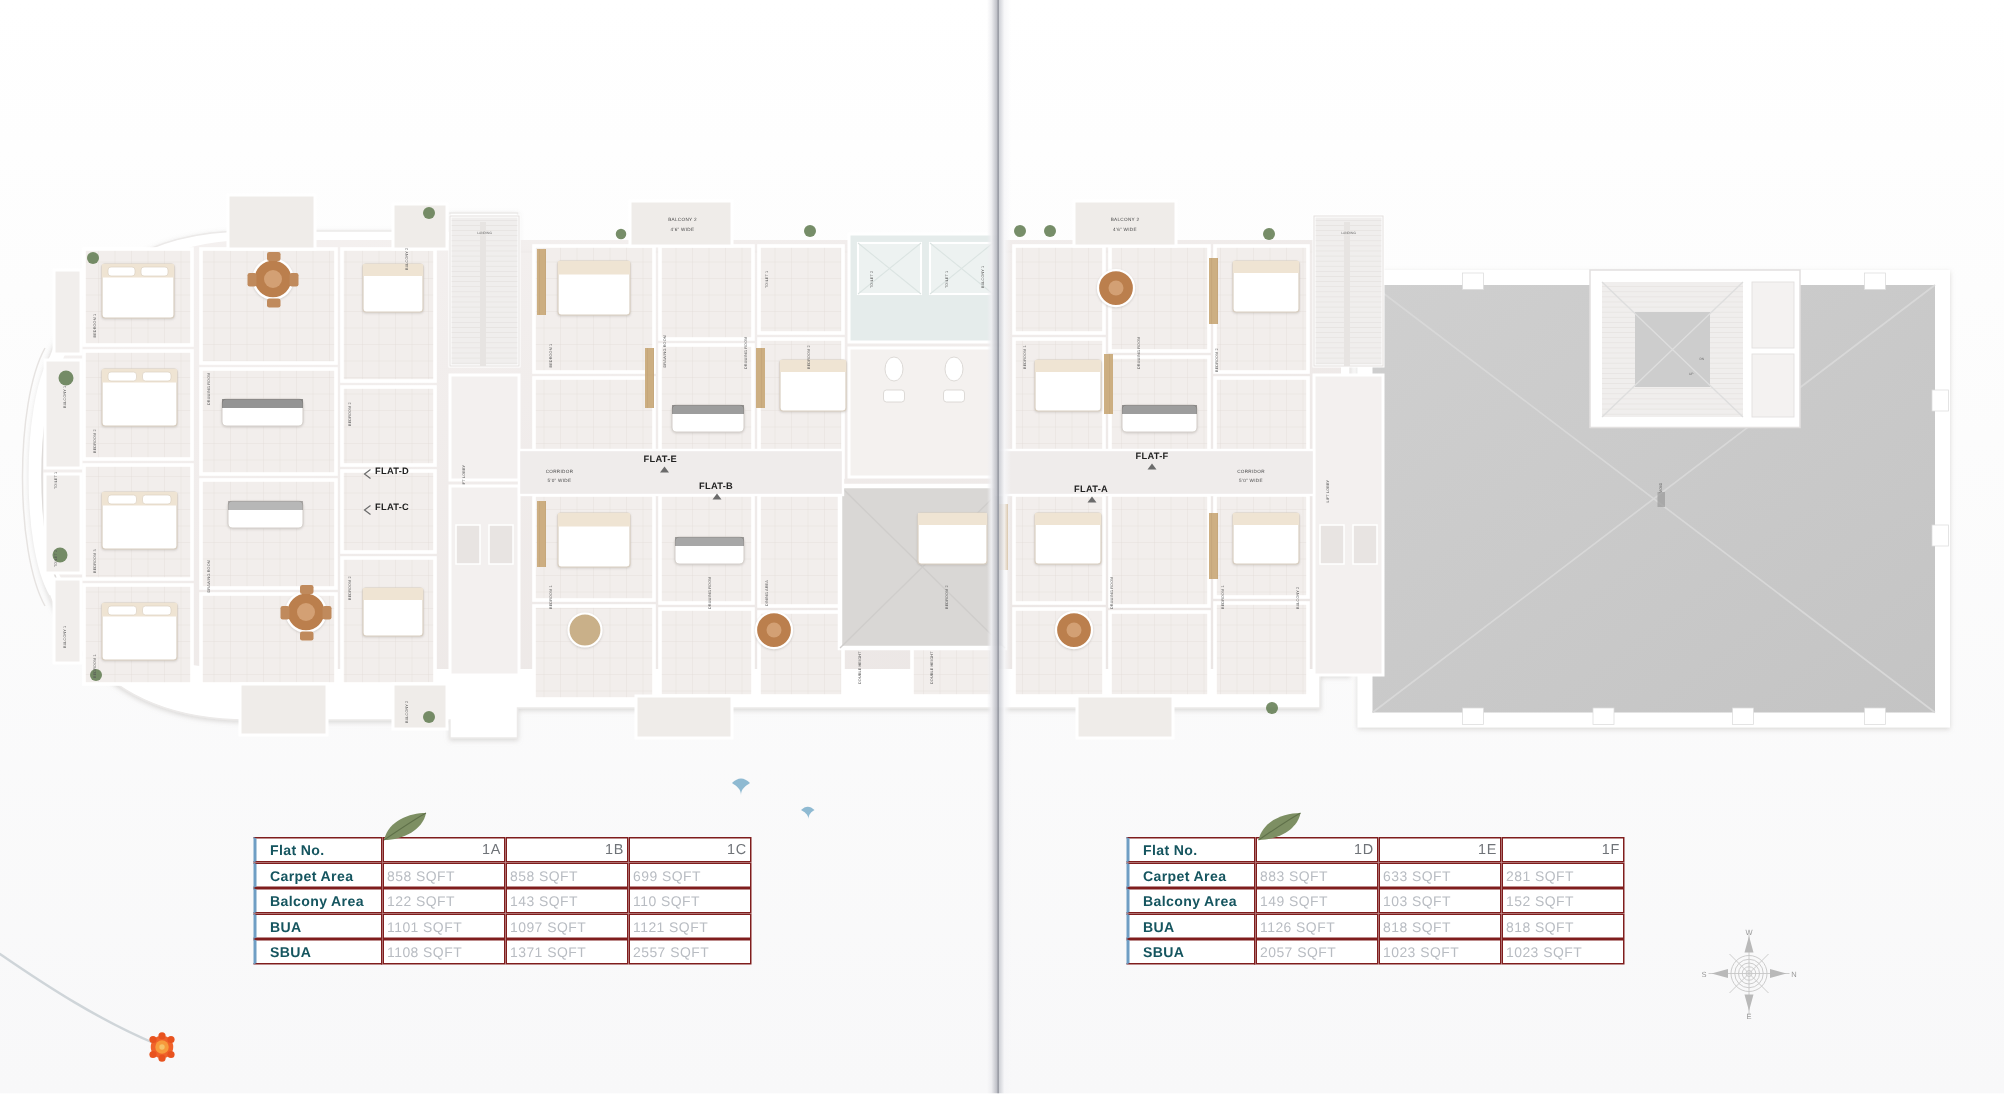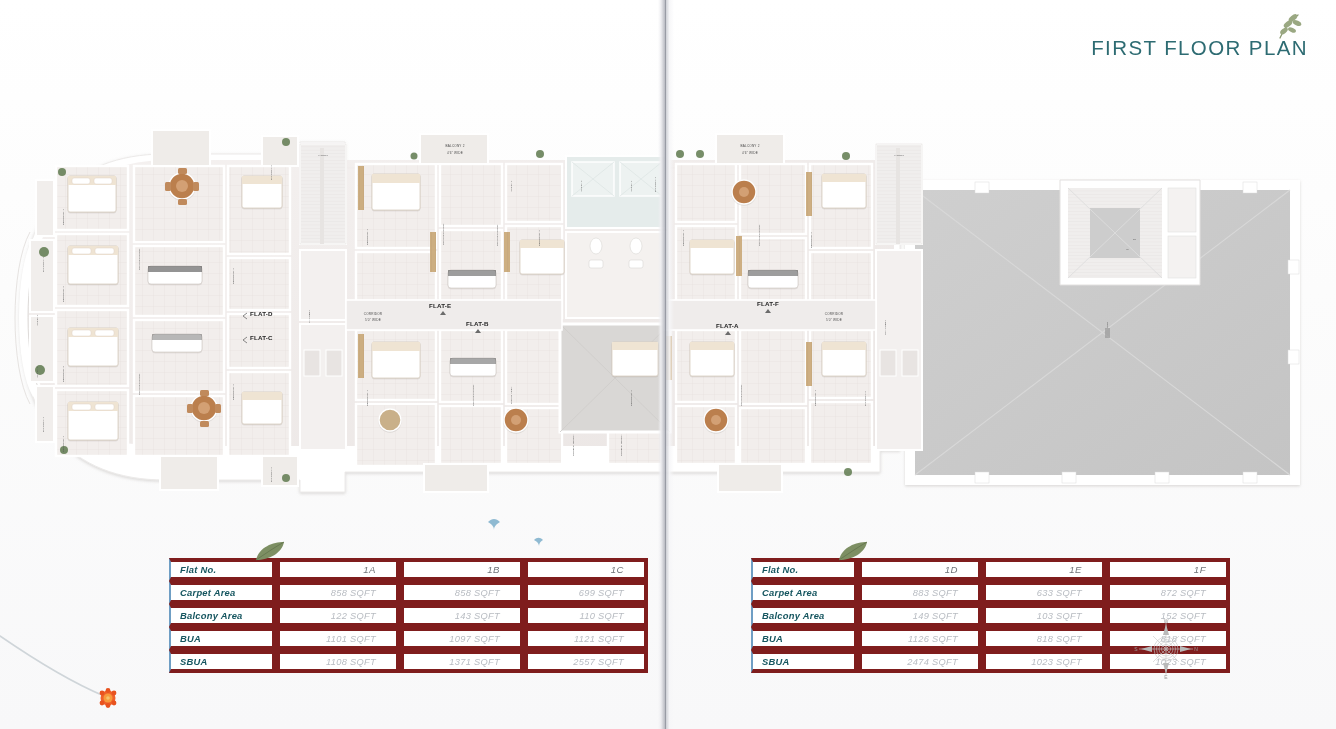--- a/index.html
+++ b/index.html
@@ -49,41 +49,40 @@
   .svgfull{position:absolute;left:0;top:0;width:100%;height:100%;overflow:visible;}
 
   
   .areatable{
     position:absolute;z-index:22;
     border-collapse:separate;border-spacing:0;
   }
   #table-left{left:169px;top:558px;}
   #table-right{left:751px;top:558px;}
   .areatable td{
-    border:4px solid #7f1d1d;
+    border:1px solid #7f1d1d;
     background:#ffffff;
     height:15px;
-    padding:0 20px;
+    padding:0 2px;
     font-size:9.3px;
     vertical-align:middle;
     white-space:nowrap;
-    font-style:italic;
   }
   .areatable td.rowhead{
     width:72px;
     color:#15555f;
     font-weight:700;
     letter-spacing:.25px;
     border-left:2px solid #6f9ec4;
     font-size:9.4px;
     text-align:left;
     padding-left:9px;
   }
   .areatable td.val{
-    width:76px;text-align:right;color:#b8bcc2;letter-spacing:.3px;
+    width:76px;text-align:left;color:#b8bcc2;letter-spacing:.3px;
   }
   .areatable td.flatno{
     text-align:right;color:#6f7378;letter-spacing:.5px;font-size:9.6px;
   }
   .areatable tr td.rowhead{ }
   .tbl-leaf{position:absolute;width:30px;height:22px;z-index:23;}
   #leaf-left{left:255px;top:541px;}
   #leaf-right{left:838px;top:541px;}
 
   
@@ -548,35 +547,20 @@
         <text class="plantxt lbl-room" transform="translate(684,126) rotate(-90)">BEDROOM 1</text>
         <text class="plantxt lbl-room" transform="translate(812,128) rotate(-90)">BEDROOM 2</text>
         <text class="plantxt lbl-room" transform="translate(760,126) rotate(-90)">DRAWING ROOM</text>
         <text class="plantxt lbl-room" transform="translate(816,286) rotate(-90)">BEDROOM 1</text>
         <text class="plantxt lbl-room" transform="translate(656,72) rotate(-90)">BALCONY 1</text>
         <text class="plantxt lbl-room" transform="translate(866,286) rotate(-90)">BALCONY 2</text>
       </g>
     </svg>
   </div>
 
-  <div id="title-block">
-    <svg id="title-leaf" viewBox="0 0 34 30">
-      <g stroke="#8b9a72" stroke-width="1.3" fill="none" stroke-linecap="round">
-        <path d="M30 3 C22 9 16 16 12 26"></path>
-      </g>
-      <g fill="#9aa882">
-        <ellipse cx="25" cy="6" rx="5" ry="2.6" transform="rotate(-38 25 6)"></ellipse>
-        <ellipse cx="20" cy="12" rx="5" ry="2.6" transform="rotate(-38 20 12)"></ellipse>
-        <ellipse cx="16" cy="19" rx="4.4" ry="2.4" transform="rotate(-38 16 19)"></ellipse>
-        <ellipse cx="29" cy="11" rx="4.6" ry="2.4" transform="rotate(25 29 11)"></ellipse>
-        <ellipse cx="24" cy="18" rx="4.2" ry="2.2" transform="rotate(25 24 18)"></ellipse>
-      </g>
-    </svg>
-    <div id="title-text">FIRST FLOOR PLAN</div>
-  </div>
 
   <svg class="tbl-leaf" id="leaf-left" viewBox="0 0 30 22">
     <path d="M29 1 C18 1 4 6 1 19 C14 19 27 12 29 1 Z" fill="#7d8f63"></path>
     <path d="M29 1 C20 6 10 13 1 19" stroke="#5f7049" stroke-width=".7" fill="none"></path>
   </svg>
   <svg class="tbl-leaf" id="leaf-right" viewBox="0 0 30 22">
     <path d="M29 1 C18 1 4 6 1 19 C14 19 27 12 29 1 Z" fill="#7d8f63"></path>
     <path d="M29 1 C20 6 10 13 1 19" stroke="#5f7049" stroke-width=".7" fill="none"></path>
   </svg>
 
@@ -620,37 +604,37 @@
       <tr>
         <td class="rowhead">Flat No.</td>
         <td class="flatno">1D</td>
         <td class="flatno">1E</td>
         <td class="flatno">1F</td>
       </tr>
       <tr>
         <td class="rowhead">Carpet Area</td>
         <td class="val">883 SQFT</td>
         <td class="val">633 SQFT</td>
-        <td class="val">872 SQFT</td>
+        <td class="val">281 SQFT</td>
       </tr>
       <tr>
         <td class="rowhead">Balcony Area</td>
         <td class="val">149 SQFT</td>
         <td class="val">103 SQFT</td>
         <td class="val">152 SQFT</td>
       </tr>
       <tr>
         <td class="rowhead">BUA</td>
         <td class="val">1126 SQFT</td>
         <td class="val">818 SQFT</td>
         <td class="val">818 SQFT</td>
       </tr>
       <tr>
         <td class="rowhead">SBUA</td>
-        <td class="val">2474 SQFT</td>
+        <td class="val">2057 SQFT</td>
         <td class="val">1023 SQFT</td>
         <td class="val">1023 SQFT</td>
       </tr>
     </tbody>
   </table>
 
   <svg id="compass" viewBox="0 0 70 62">
     <g stroke="#c6c6c6" stroke-width=".6" fill="none">
       <circle cx="35" cy="31" r="12"></circle>
         <circle cx="35" cy="31" r="9.5"></circle>

